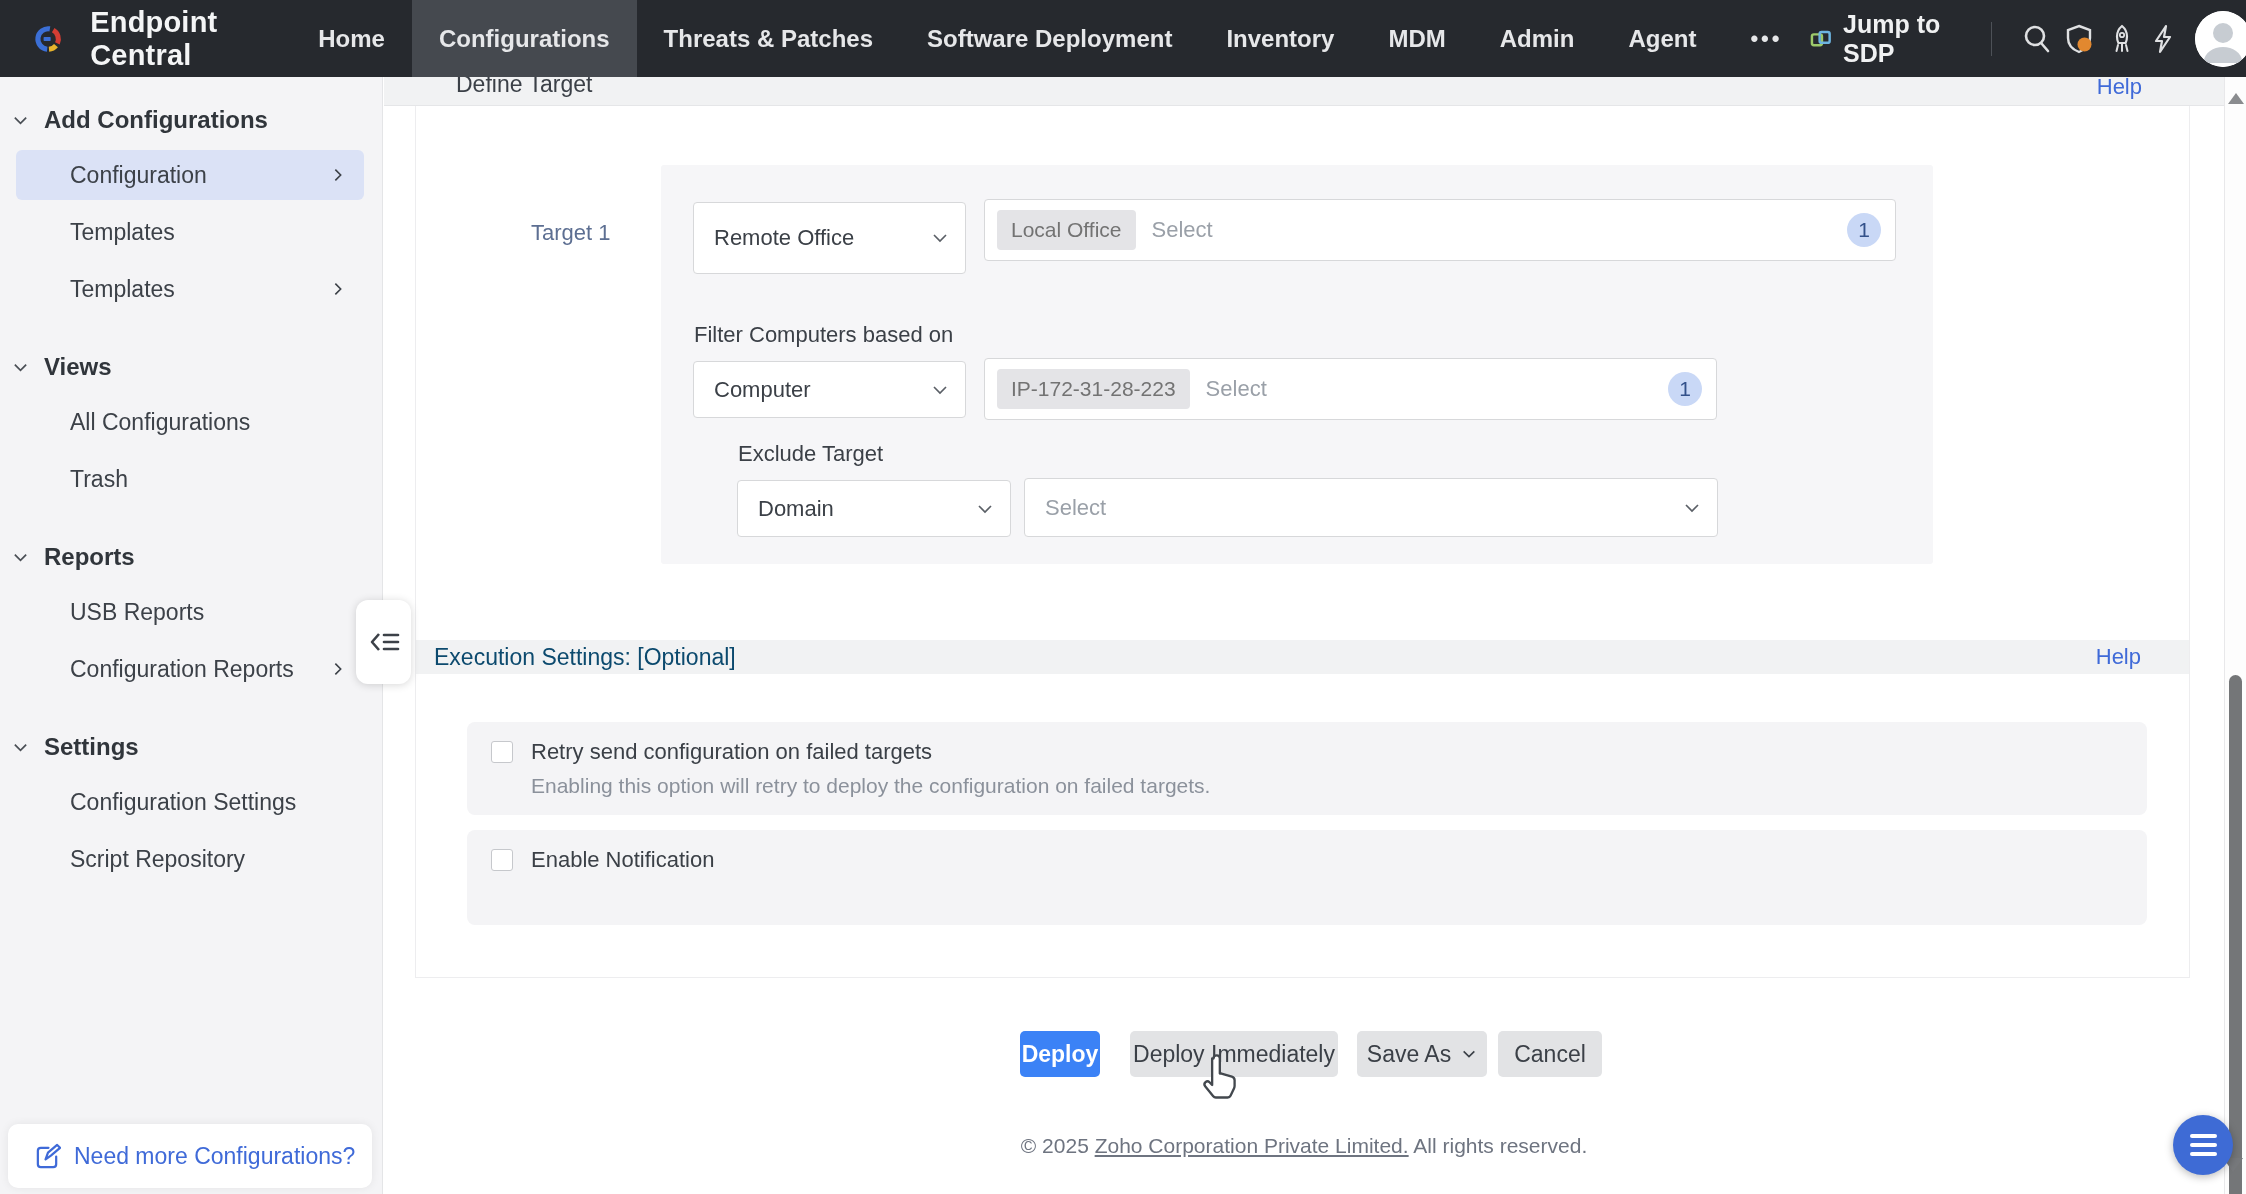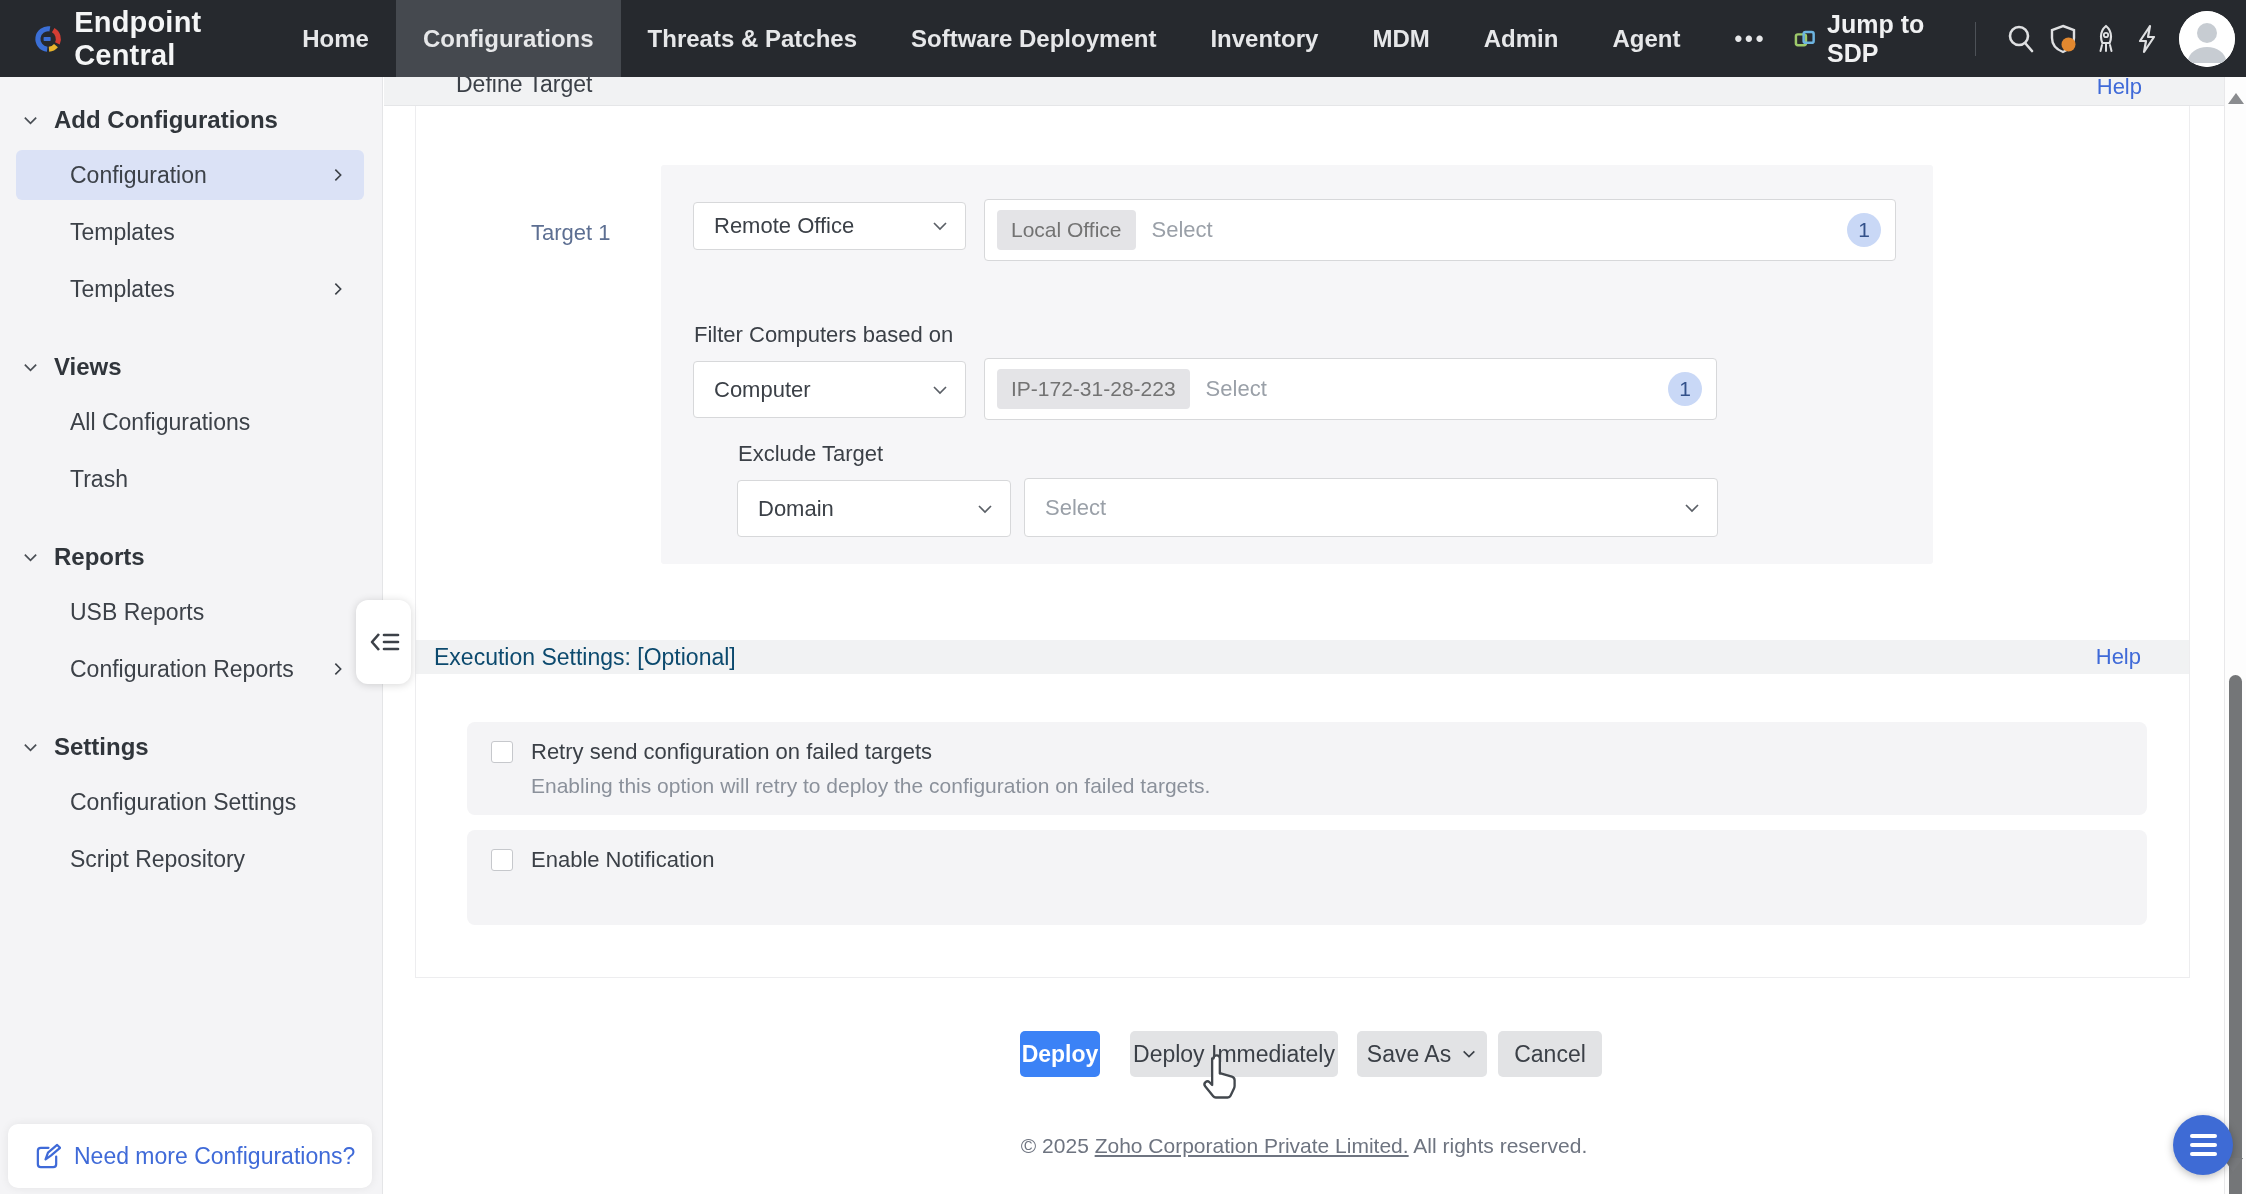--- a/index.html
+++ b/index.html
@@ -3,37 +3,37 @@
 <meta charset="utf-8">
 <style>
   * { margin:0; padding:0; box-sizing:border-box; }
   body { background:#d8d8d8; font-family:"Liberation Sans", sans-serif; -webkit-font-smoothing:antialiased; }
   .canvas { position:relative; width:2246px; height:1194px; background:#ffffff; overflow:hidden; }
 
   
   .navbar { position:absolute; top:0; left:0; right:0; height:77px; background:#26292e; display:flex; align-items:center; z-index:20; }
   .brand { display:flex; align-items:center; margin-left:34px; }
   .brand svg { width:46px; height:46px; }
-  .brand-name { color:#f4f5f6; font-size:29px; font-weight:700; margin-left:12px; letter-spacing:.2px; }
+  .brand-name { color:#f4f5f6; font-size:29px; font-weight:700; margin-left:28px; letter-spacing:.2px; }
   .nav-menu { display:flex; height:77px; margin-left:56px; }
   .nav-item { display:flex; align-items:center; padding:0 27px; color:#e6e7e9; font-size:24px; font-weight:600; cursor:pointer; white-space:nowrap; }
   .nav-item.active { background:#45494f; }
   .nav-item.more { letter-spacing:3px; font-size:22px; }
   .nav-right { margin-left:auto; display:flex; align-items:center; padding-right:26px; }
   .jump-sdp { display:flex; align-items:center; gap:12px; color:#f0f1f2; font-size:25px; font-weight:600; cursor:pointer; }
   .nav-divider { width:1px; height:34px; background:#4d5157; margin:0 24px 0 28px; }
   .icon-btn { width:54px; height:54px; display:flex; align-items:center; justify-content:center; cursor:pointer; }
   .icon-btn svg { width:32px; height:32px; }
   .avatar { width:56px; height:56px; border-radius:50%; background:#ffffff; overflow:hidden; margin:0 10px; cursor:pointer; flex:none; }
 
   
   .sidebar { position:absolute; top:77px; left:0; width:383px; bottom:0; background:#f4f4f6; border-right:1px solid #e4e5e7; z-index:5; }
   .side-section { margin-top:30px; }
   .side-section.first { margin-top:20px; }
-  .side-title { display:flex; align-items:center; height:46px; padding-left:22px; gap:15px; font-size:24px; font-weight:700; color:#30353b; cursor:pointer; }
+  .side-title { display:flex; align-items:center; height:46px; padding-left:12px; gap:15px; font-size:24px; font-weight:700; color:#30353b; cursor:pointer; }
   .side-title svg { width:17px; height:17px; flex:none; }
   .side-item { position:relative; height:50px; display:flex; align-items:center; margin:7px 18px 0 16px; padding-left:54px; font-size:23px; color:#3c4148; border-radius:6px; cursor:pointer; }
   .side-item.active { background:#dbe2f6; }
   .side-item .chev-r { position:absolute; right:18px; width:16px; height:16px; }
   .sidebar-card { position:absolute; left:8px; right:10px; bottom:6px; height:64px; background:#ffffff; border-radius:10px; box-shadow:0 0 10px rgba(0,0,0,.07); display:flex; align-items:center; padding-left:26px; }
   .need-more { display:flex; align-items:center; gap:13px; color:#3f6ad8; font-size:23px; cursor:pointer; }
   .need-more svg { width:27px; height:27px; }
   .collapse-toggle { position:absolute; left:356px; top:600px; width:55px; height:84px; background:#ffffff; border-radius:12px; box-shadow:0 1px 8px rgba(0,0,0,.16); display:flex; align-items:center; justify-content:center; z-index:8; cursor:pointer; }
   .collapse-toggle svg { width:32px; height:32px; }
 
@@ -259,21 +259,21 @@
       <span class="title">Define Target</span>
       <span class="help-link">Help</span>
     </div>
 
     <div class="panel">
 
       <div class="target-block"></div>
 
       <span class="target1-label">Target 1</span>
 
-      <div class="selectbox" style="left:277px; top:96px; width:273px; height:48px;">
+      <div class="selectbox" style="left:277px; top:96px; width:273px; height:72px;">
         <span>Remote Office</span>
         <svg class="chev" viewBox="0 0 24 24">
             <path d="M4 8l8 8 8-8" fill="none" stroke="#5a5f66" stroke-width="2.2"></path>
           </svg>
       </div>
       <div class="tokenbox" style="left:568px; top:93px; width:912px; height:62px;">
         <span class="chip">Local Office</span>
         <span class="token-ph">Select</span>
         <span class="count-badge">1</span>
       </div>

